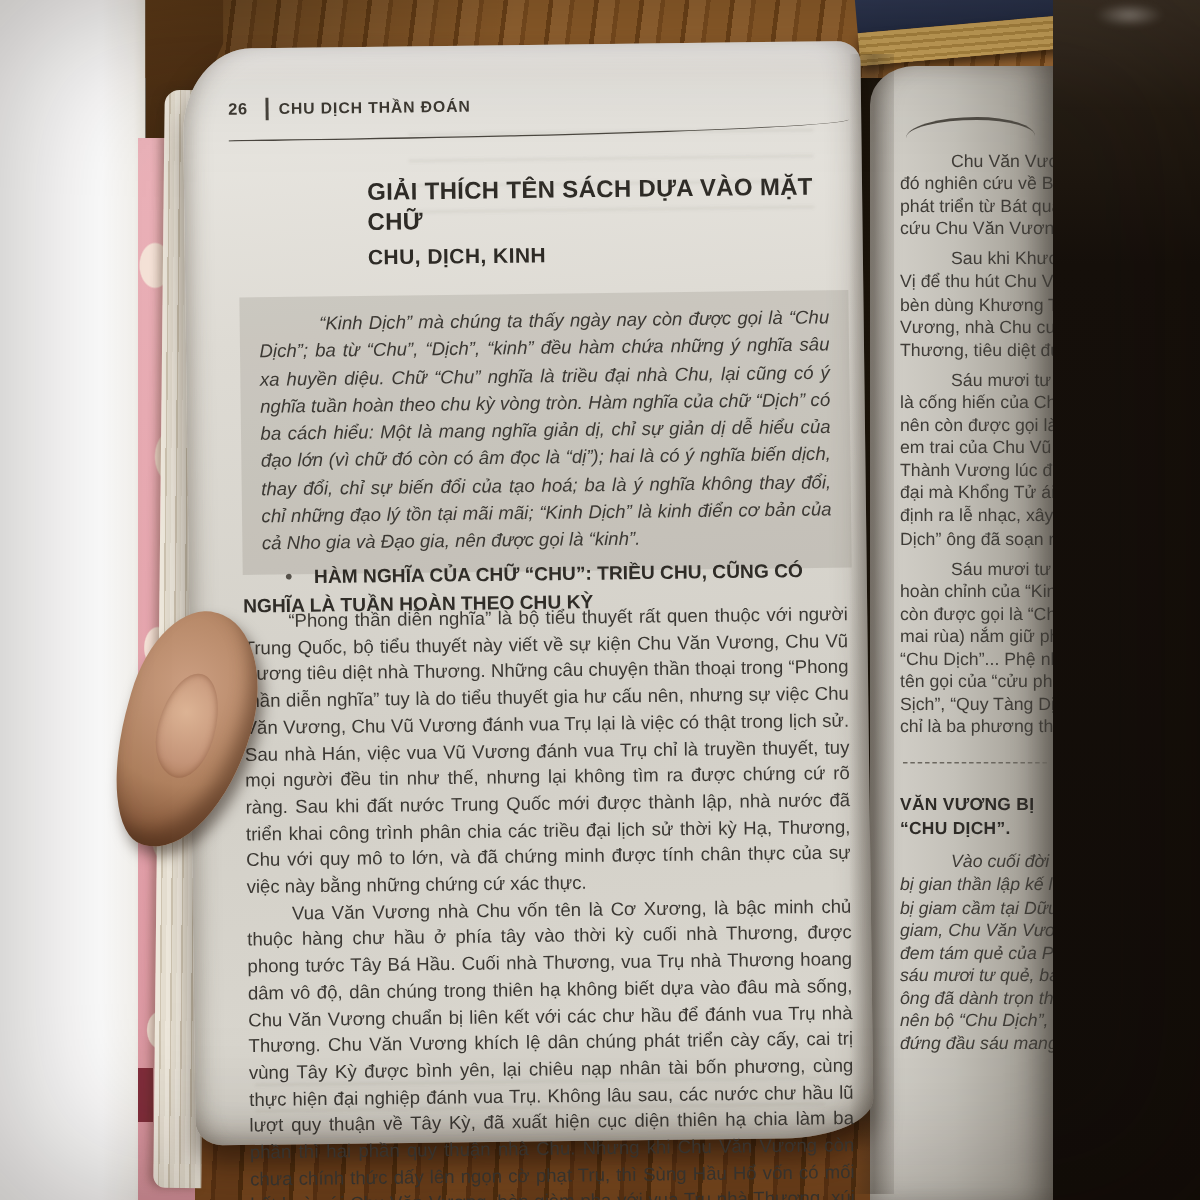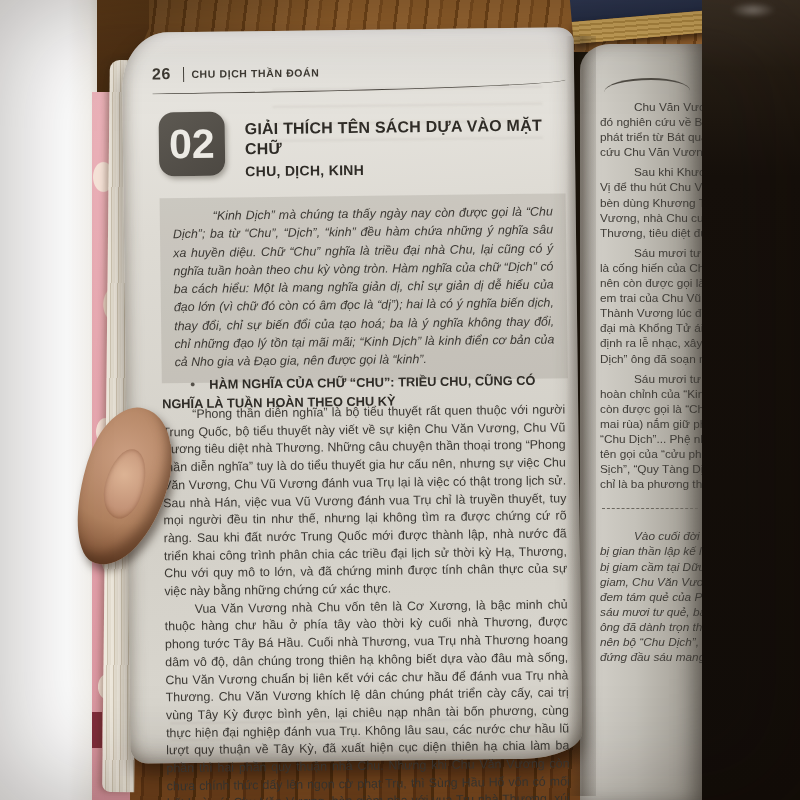--- a/index.html
+++ b/index.html
@@ -53,21 +53,21 @@
          transform:rotate(-.7deg);
          border-radius:46px 16px 60px 18px/56px 14px 26px 16px;
          background:linear-gradient(176deg,#ebe9e4 0,#dedbd4 26%,#d3d0c8 62%,#d8d5cd 88%,#cdc9c0 100%);
          box-shadow:inset 12px 0 16px -10px rgba(70,58,42,.4),
                     inset -16px 0 20px -12px rgba(60,50,38,.33),
                     inset 0 -18px 22px -14px rgba(60,50,38,.4),
                     inset 0 20px 18px -14px rgba(255,255,255,.65),
                     0 12px 18px rgba(18,10,4,.5);}
   .lp-header{position:absolute;top:33px;left:30px;right:14px;display:flex;align-items:center;
          color:#3e3a33;}
-  .lp-pagenum{font-size:16px;font-weight:bold;letter-spacing:.5px;}
+  .lp-pagenum{font-size:11px;font-weight:bold;letter-spacing:.5px;}
   .lp-sep{width:1.5px;height:15px;background:#47433c;margin:0 7px 0 12px;}
   .lp-booktitle{font-size:10.5px;font-weight:bold;letter-spacing:.6px;}
   .lp-rule{position:absolute;top:51px;left:30px;right:8px;height:10px;
          border-bottom:1.6px solid #4a463f;border-radius:0 0 100% 0/0 0 90% 0;}
   .chapter-badge{position:absolute;top:80px;left:36px;width:66px;height:64px;
          border-radius:15px;background:linear-gradient(145deg,#5d5952,#4c4842);
          color:#eceae4;display:flex;align-items:center;justify-content:center;
          font-size:41px;font-weight:bold;box-shadow:2px 3px 5px rgba(50,42,32,.35);}
   .chapter-titles{position:absolute;top:88px;left:122px;right:8px;color:#2e2b26;}
   .ct-main{font-size:16px;font-weight:bold;letter-spacing:.2px;line-height:20px;}
@@ -142,21 +142,20 @@
   <div class="page-stack"></div>
 
   <div class="left-page">
     <div class="lp-header">
       <span class="lp-pagenum">26</span>
       <span class="lp-sep"></span>
       <span class="lp-booktitle">CHU DỊCH THẦN ĐOÁN</span>
     </div>
     <div class="lp-rule"></div>
 
-    <div class="chapter-badge">02</div>
     <div class="chapter-titles">
       <div class="ct-main">GIẢI THÍCH TÊN SÁCH DỰA VÀO MẶT CHỮ</div>
       <div class="ct-sub">CHU, DỊCH, KINH</div>
     </div>
 
     <div class="intro-box">
       <span class="txt">“Kinh Dịch” mà chúng ta thấy ngày nay còn được gọi là “Chu Dịch”; ba từ “Chu”, “Dịch”, “kinh” đều hàm chứa những ý nghĩa sâu xa huyền diệu. Chữ “Chu” nghĩa là triều đại nhà Chu, lại cũng có ý nghĩa tuần hoàn theo chu kỳ vòng tròn. Hàm nghĩa của chữ “Dịch” có ba cách hiểu: Một là mang nghĩa giản dị, chỉ sự giản dị dễ hiểu của đạo lớn (vì chữ đó còn có âm đọc là “dị”); hai là có ý nghĩa biến dịch, thay đổi, chỉ sự biến đổi của tạo hoá; ba là ý nghĩa không thay đổi, chỉ những đạo lý tồn tại mãi mãi; “Kinh Dịch” là kinh điển cơ bản của cả Nho gia và Đạo gia, nên được gọi là “kinh”.</span>
     </div>
 
     <div class="section-heading"><span class="bullet">●</span><span>HÀM NGHĨA CỦA CHỮ “CHU”: TRIỀU CHU, CŨNG CÓ NGHĨA LÀ TUẦN HOÀN THEO CHU KỲ</span></div>
@@ -202,20 +201,24 @@
         <div class="rp-line">còn được gọi là “Chu</div>
         <div class="rp-line">mai rùa) nắm giữ ph</div>
         <div class="rp-line">“Chu Dịch”... Phệ nhâ</div>
         <div class="rp-line">tên gọi của “cửu phệ</div>
         <div class="rp-line">Sịch”, “Quy Tàng Dịch</div>
         <div class="rp-line">chỉ là ba phương thứ</div>
       </div>
 
       <div class="rp-divider"></div>
 
+      <div class="rp-heading">
+        <div class="rp-line">VĂN VƯƠNG BỊ</div>
+        <div class="rp-line">“CHU DỊCH”.</div>
+      </div>
 
       <div class="rp-para rp-italic">
         <div class="rp-line indent">Vào cuối đời Thu</div>
         <div class="rp-line">bị gian thần lập kế lừ</div>
         <div class="rp-line">bị giam cầm tại Dữu</div>
         <div class="rp-line">giam, Chu Văn Vương</div>
         <div class="rp-line">đem tám quẻ của Phụ</div>
         <div class="rp-line">sáu mươi tư quẻ, ba t</div>
         <div class="rp-line">ông đã dành trọn thờ</div>
         <div class="rp-line">nên bộ “Chu Dịch”, sau</div>

